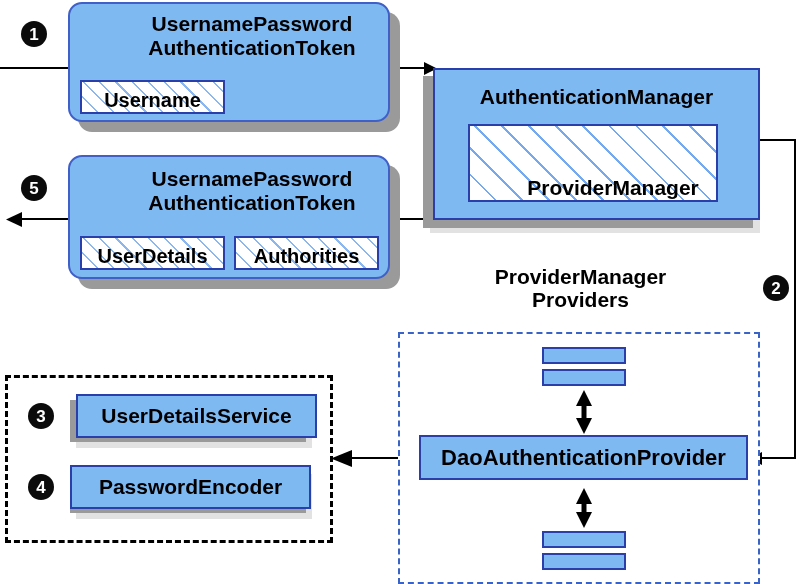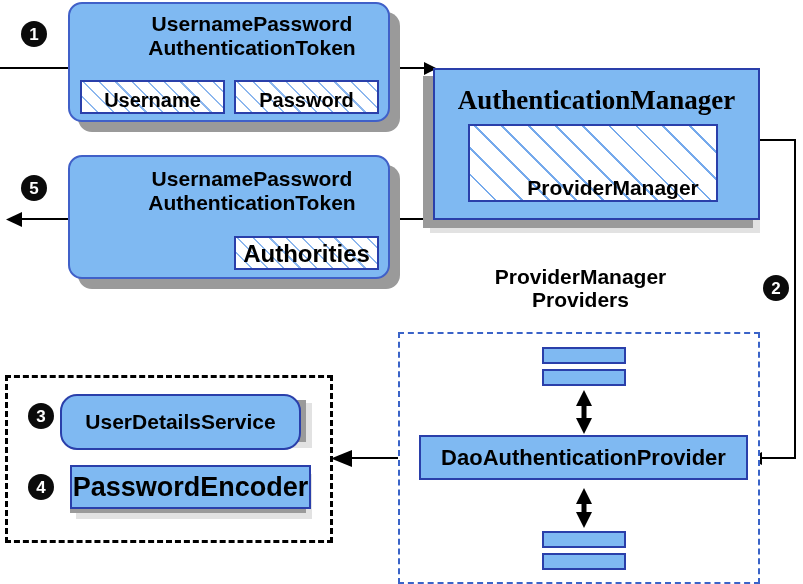--- a/index.html
+++ b/index.html
@@ -148,41 +148,41 @@
   <div class="shadow" style="left:78px;top:12px;width:322px;height:120px;border-radius:14px;"></div>
   <div class="bluebox rounded" style="left:68px;top:2px;width:322px;height:120px;flex-direction:column;justify-content:flex-start;padding-top:8px;">
     <div class="title2">
       <span>UsernamePassword</span><br>
       <span>AuthenticationToken</span>
     </div>
   </div>
   <div class="whitebox" style="left:80px;top:80px;width:145px;height:34px;font-size:20px;">
     <span>Username</span>
   </div>
-  <div class="whitebox" style="left:234px;top:80px;width:145px;height:34px;font-size:20px;">
-    <span>Password</span>
-  </div>
   <div class="num" style="left:21px;top:21px;">1</div>
 
   <div class="shadow" style="left:78px;top:165px;width:322px;height:124px;border-radius:14px;"></div>
   <div class="bluebox rounded" style="left:68px;top:155px;width:322px;height:124px;flex-direction:column;justify-content:flex-start;padding-top:10px;">
     <div class="title2">
       <span>UsernamePassword</span><br>
       <span>AuthenticationToken</span>
     </div>
   </div>
-  <div class="whitebox" style="left:234px;top:236px;width:145px;height:34px;font-size:24px;">
+  <div class="whitebox" style="left:80px;top:236px;width:145px;height:34px;font-size:20px;">
+    <span>UserDetails</span>
+  </div>
+  <div class="whitebox" style="left:234px;top:236px;width:145px;height:34px;font-size:20px;">
     <span>Authorities</span>
   </div>
   <div class="num" style="left:21px;top:175px;">5</div>
 
   <div class="shadow2" style="left:430px;top:78px;width:330px;height:155px;"></div>
   <div class="shadow" style="left:423px;top:76px;width:330px;height:152px;"></div>
   <div class="bluebox" style="left:433px;top:68px;width:327px;height:152px;flex-direction:column;justify-content:flex-start;padding-top:15px;">
-    <div style="font-size:27px;font-weight:bold;font-family:Liberation Serif, serif;">AuthenticationManager</div>
+    <div style="font-size:21px;font-weight:bold;">AuthenticationManager</div>
   </div>
   <div class="whitebox hatchbig" style="left:468px;top:124px;width:250px;height:78px;font-size:21px;padding-left:40px;">
     <span>ProviderManager</span>
   </div>
 
   <div class="label" style="left:468px;top:265px;width:225px;font-size:21px;">
     <span>ProviderManager</span><br>
     <span>Providers</span>
   </div>
   <div class="num" style="left:763px;top:275px;">2</div>
@@ -198,28 +198,28 @@
   <div class="shadow2" style="left:416px;top:447px;width:332px;height:48px;"></div>
   <div class="shadow" style="left:410px;top:444px;width:332px;height:44px;"></div>
   <div class="bluebox" style="left:419px;top:435px;width:329px;height:45px;font-size:22px;text-align:right;">
     <span>DaoAuthenticationProvider</span>
   </div>
 
   <div class="dashed-black" style="left:5px;top:375px;width:328px;height:168px;"></div>
 
   <div class="shadow2" style="left:76px;top:403px;width:236px;height:45px;"></div>
   <div class="shadow" style="left:70px;top:400px;width:236px;height:42px;"></div>
-  <div class="bluebox" style="left:60px;top:394px;width:241px;height:56px;font-size:21px;border-radius:17px;">
+  <div class="bluebox" style="left:76px;top:394px;width:241px;height:44px;font-size:21px;">
     <span>UserDetailsService</span>
   </div>
   <div class="num" style="left:28px;top:403px;">3</div>
 
   <div class="shadow2" style="left:76px;top:474px;width:236px;height:45px;"></div>
   <div class="shadow" style="left:70px;top:471px;width:236px;height:42px;"></div>
-  <div class="bluebox" style="left:70px;top:465px;width:241px;height:44px;font-size:27px;">
+  <div class="bluebox" style="left:70px;top:465px;width:241px;height:44px;font-size:21px;">
     <span>PasswordEncoder</span>
   </div>
   <div class="num" style="left:28px;top:474px;">4</div>
 
   <svg class="lines" viewBox="0 0 803 584">
 
     <line x1="584" y1="398" x2="584" y2="428" stroke="#000" stroke-width="5"></line>
     <polygon points="584,390 576,406 592,406" fill="#000"></polygon>
     <polygon points="584,434 576,418 592,418" fill="#000"></polygon>
 

